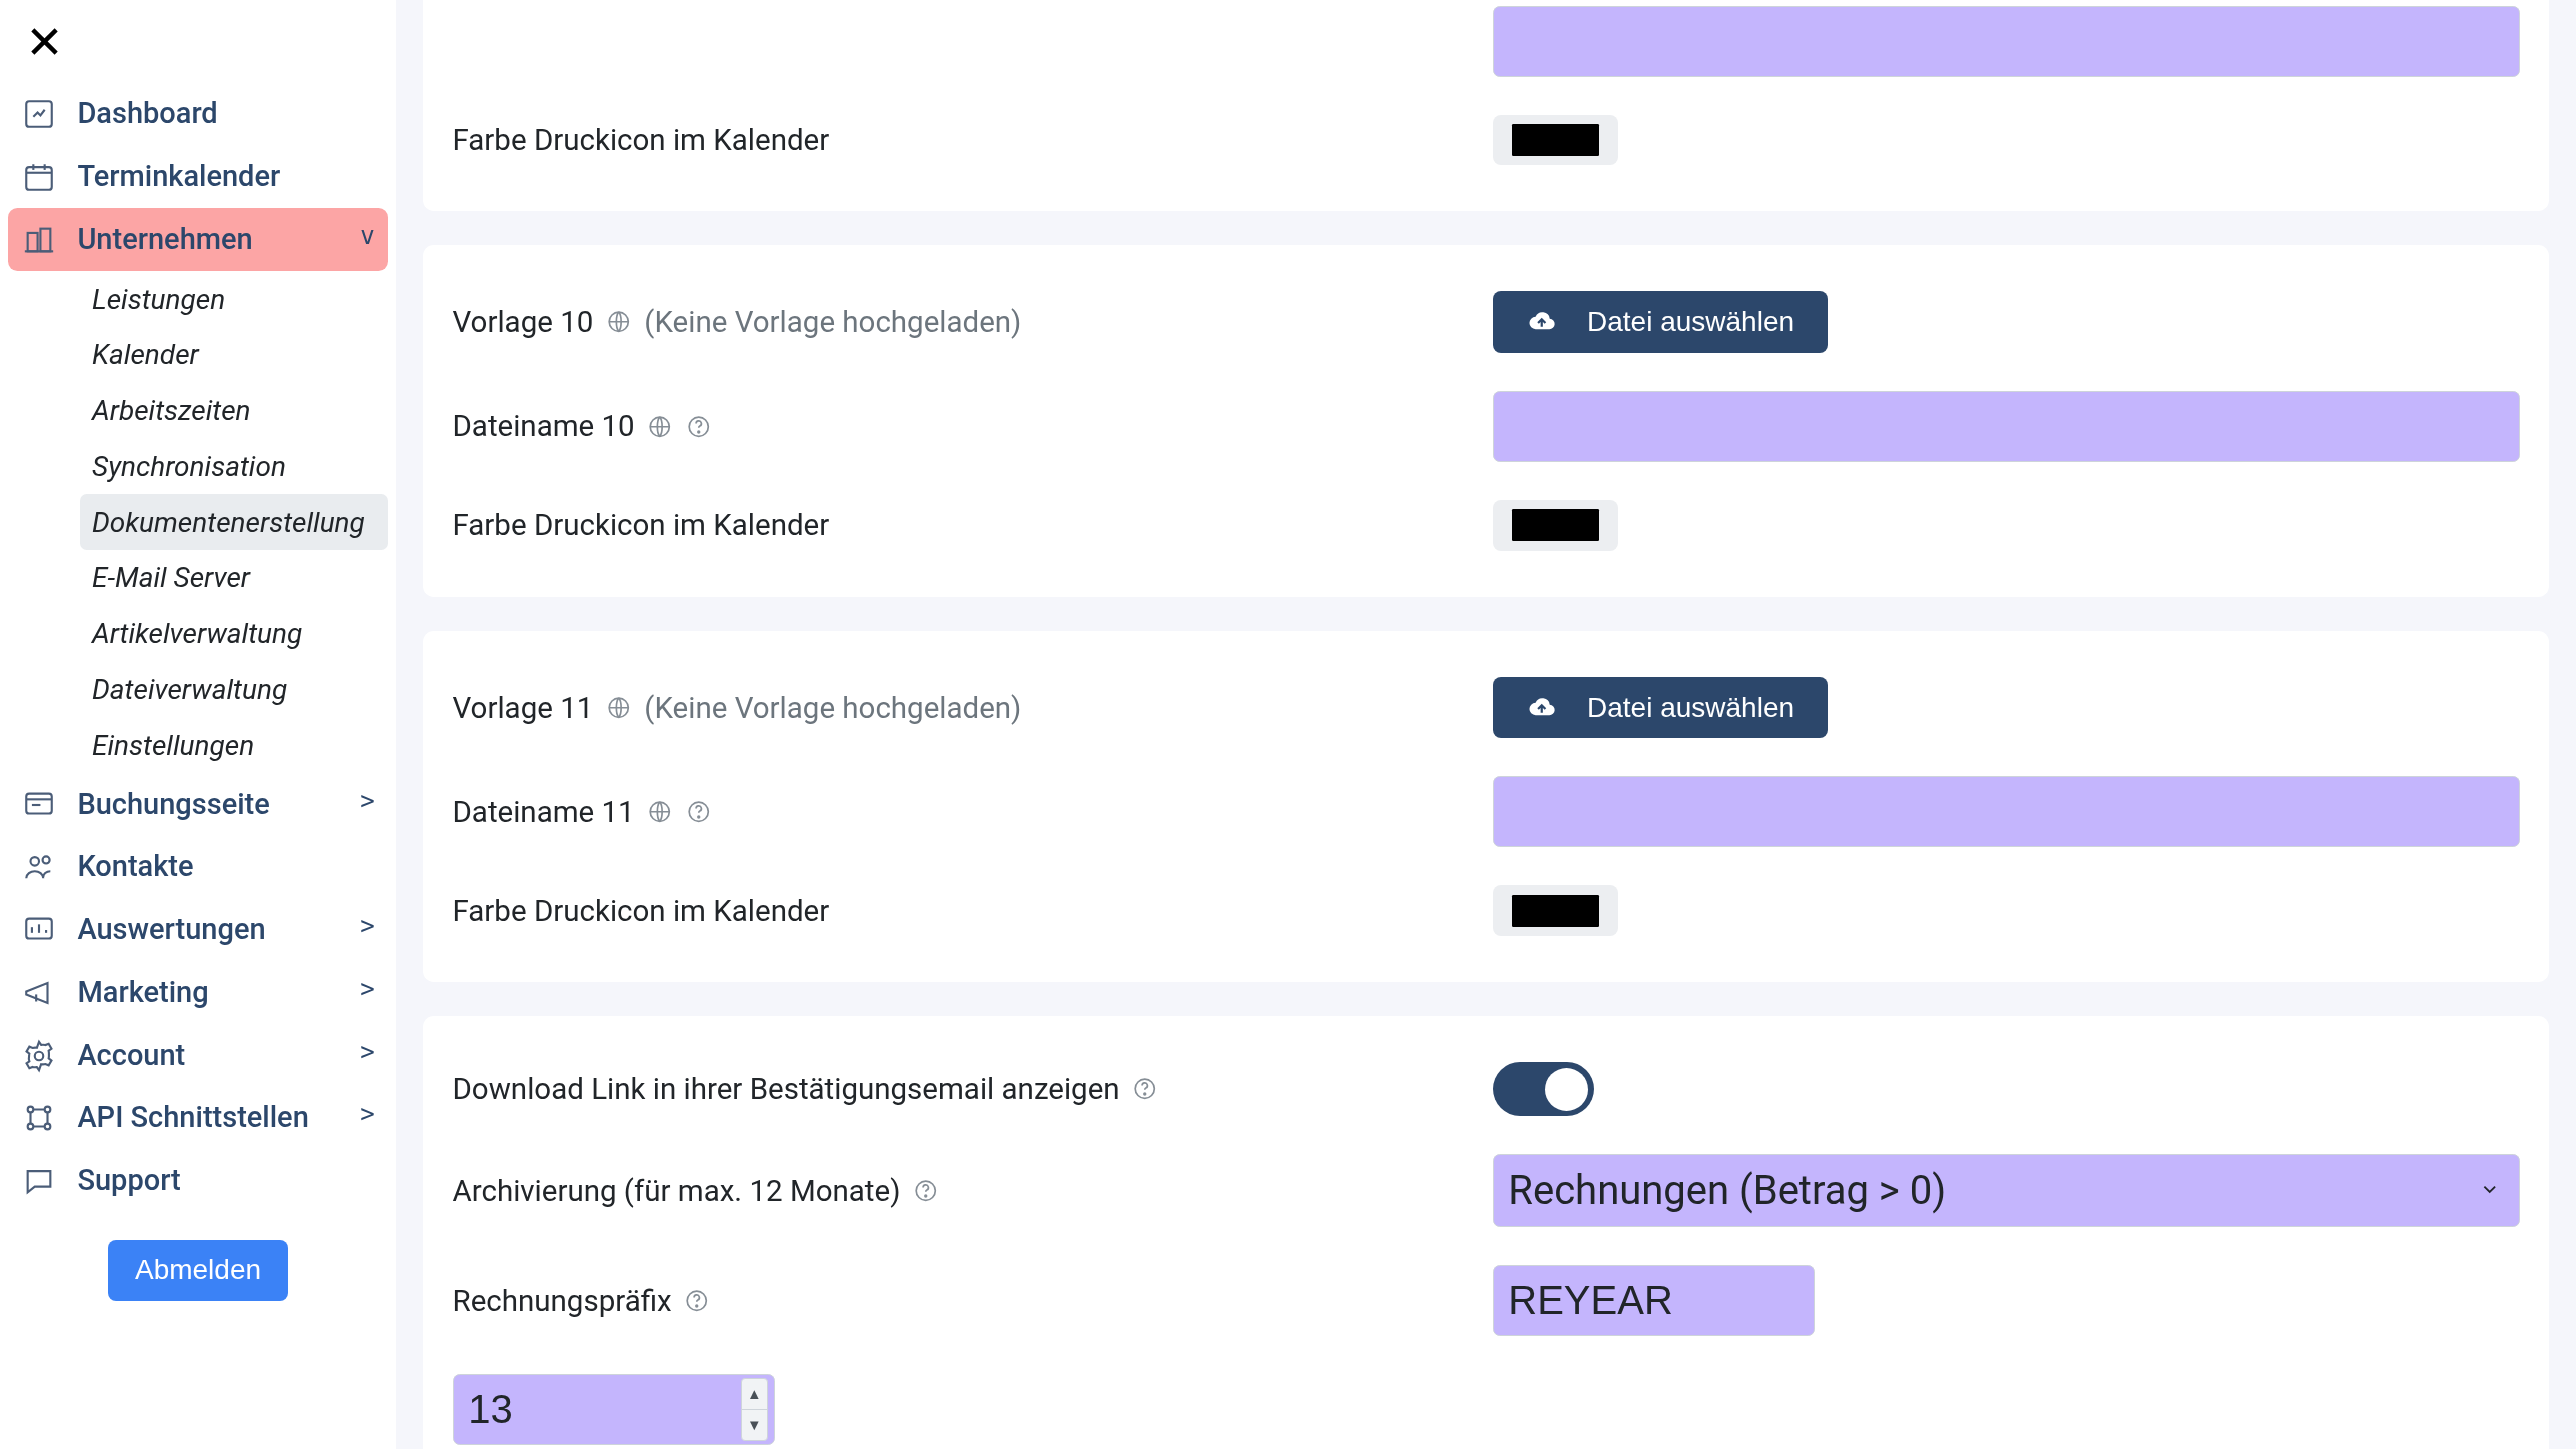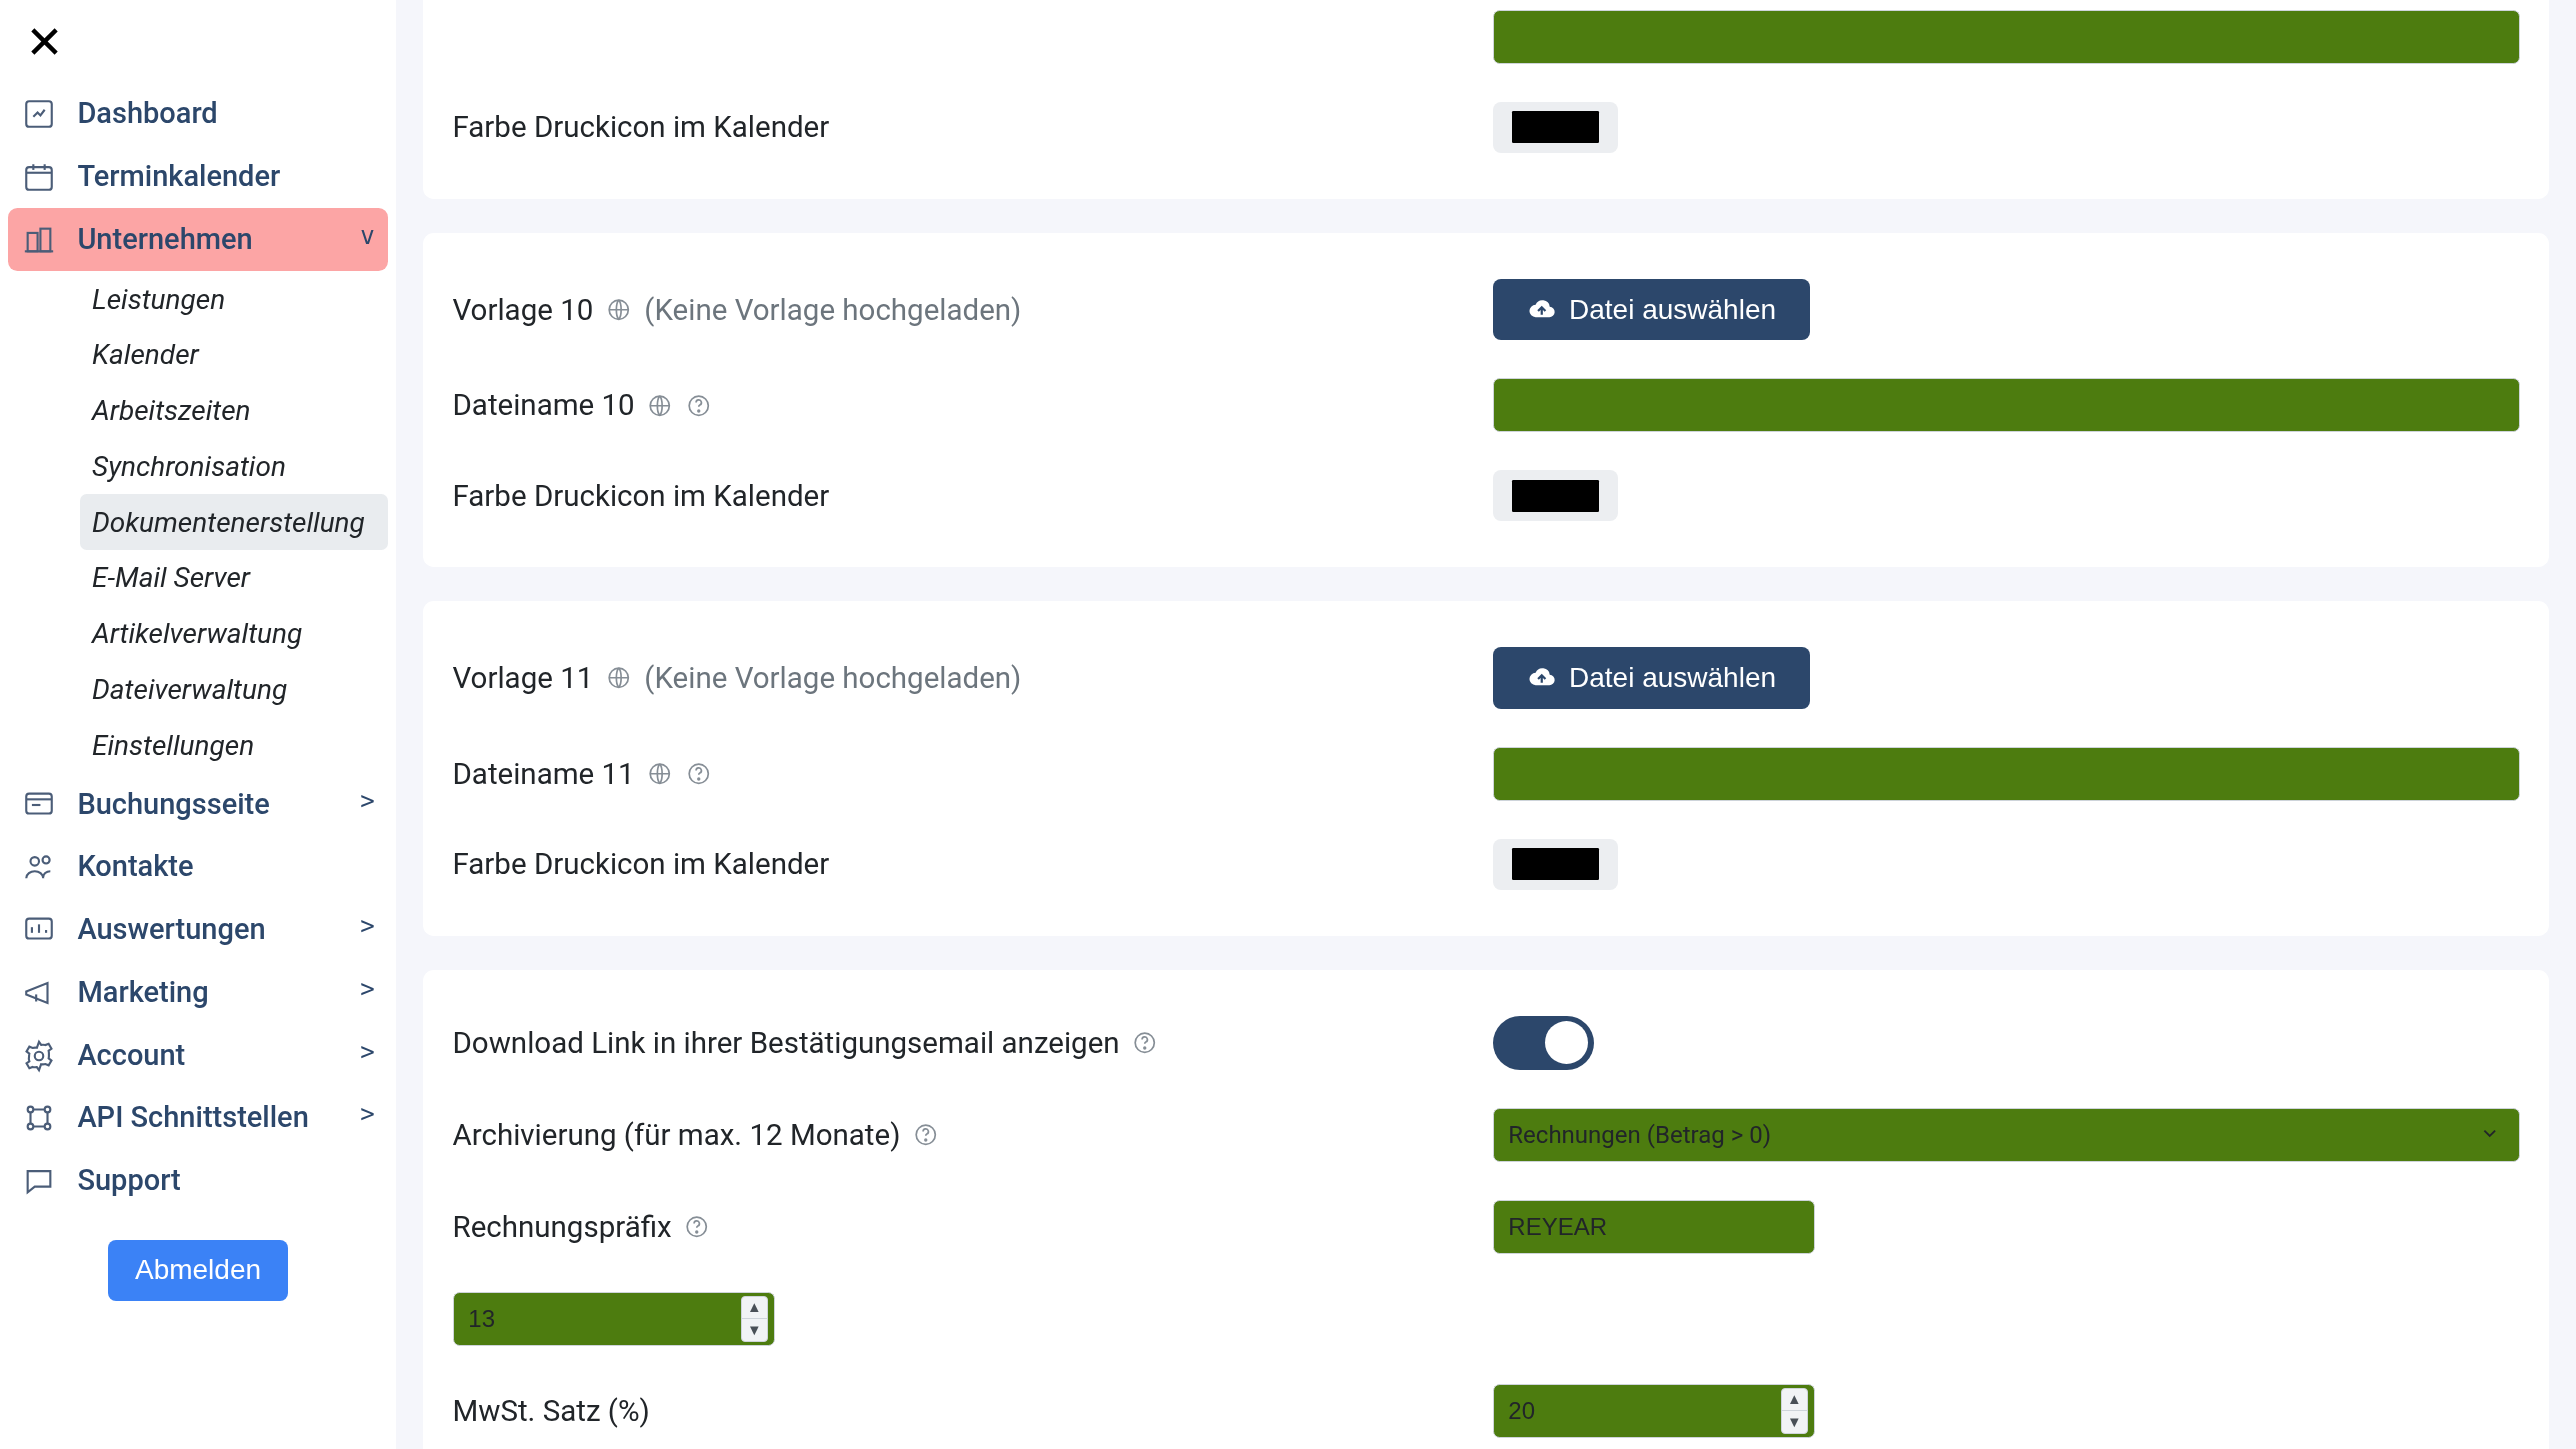--- a/index.html
+++ b/index.html
@@ -115,23 +115,23 @@
     display: inline-flex; align-items: center; justify-content: center;
     color: #868e96;
   }
   .mini-icon svg { width: 25.5px; height: 25.5px; stroke: #868e96; fill: none; stroke-width: 1.6; }
 
   .text-input, .select-input, .num-input {
     width: 100%;
     border: 0.7px solid #ced4da;
     border-radius: 6.7px;
     padding: 12px 14.8px;
-    font-size: 24px;
+    font-size: 40px;
     color: #212529;
-    background: #4d7c0f;
+    background: #c4b5fd;
   }
   .short-input { width: 322px; }
   .num-wrap { position: relative; width: 322px; }
   .num-wrap .num-input { width: 100%; padding-right: 40px; }
   .num-stepper {
     position: absolute; right: 6.7px; top: 4px; bottom: 4px;
     width: 27px;
     display: flex; flex-direction: column;
     border: 0.7px solid #ced4da; border-radius: 4px;
     background: #f1f3f5;
@@ -157,21 +157,21 @@
   }
   .color-swatch {
     width: 87px; height: 32px;
     background: #000000;
     border-radius: 1.3px;
   }
 
   .file-btn {
     display: inline-flex;
     align-items: center;
-    gap: 13px;
+    gap: 31px;
     background: #2c476b;
     color: #fff;
     border: none;
     border-radius: 8px;
     padding: 14.8px 34px;
     font-size: 28px;
     cursor: pointer;
   }
   .file-btn svg { width: 29.5px; height: 29.5px; fill: #fff; }
 

